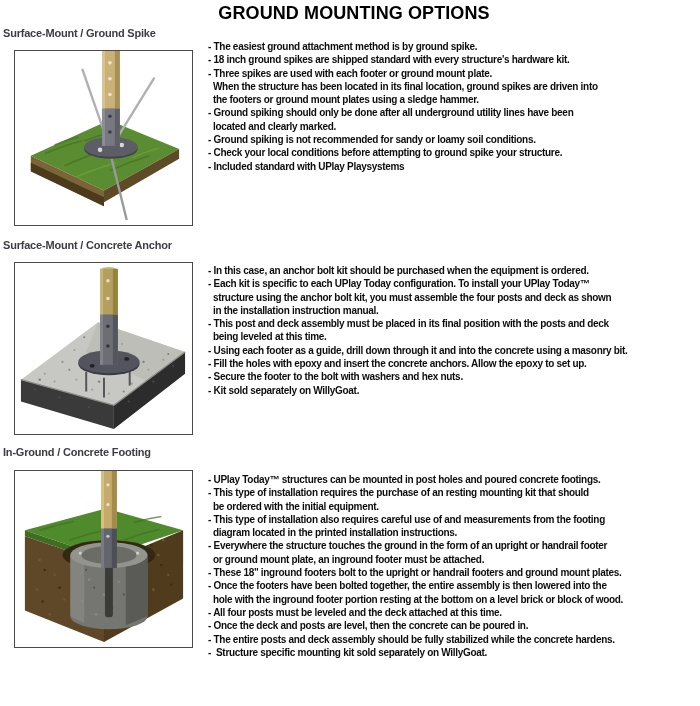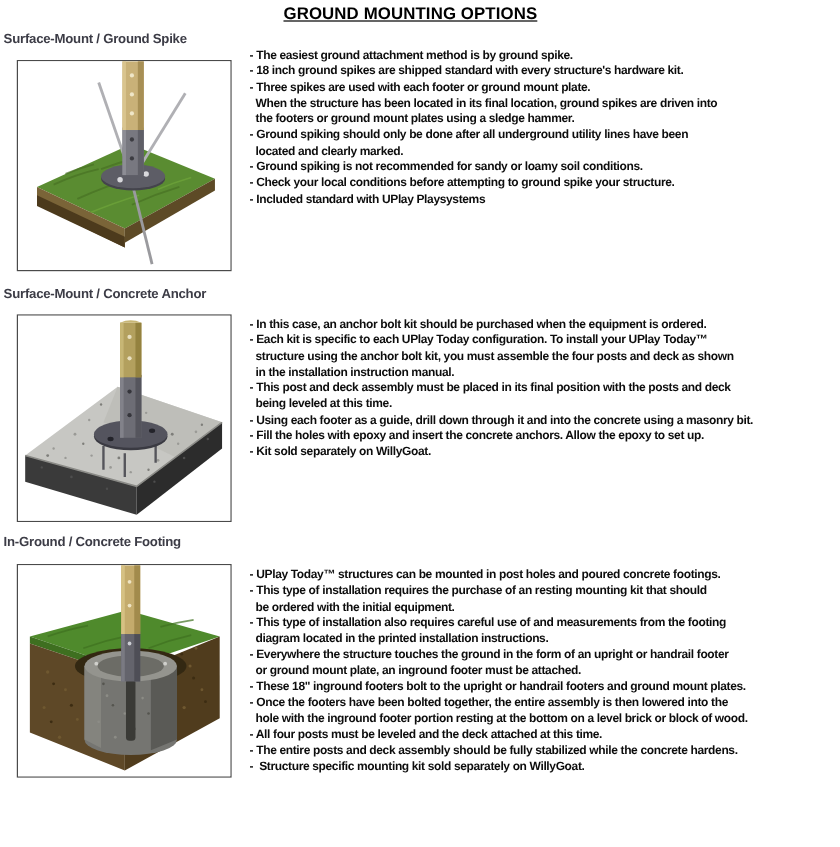--- a/index.html
+++ b/index.html
@@ -1,22 +1,22 @@
 <!DOCTYPE html>
 <html><head>
 <meta charset="utf-8">
 <style>
   html,body{margin:0;padding:0;background:#fff;}
   .page{
     position:relative;width:700px;height:706px;background:#ffffff;overflow:hidden;
     font-family:"Liberation Sans", sans-serif;
   }
   .page-title{
-    position:absolute;top:3px;left:0;width:684px;text-align:center;
-    font-size:14px;font-weight:bold;color:#000000;letter-spacing:0.1px;text-decoration:underline;
+    position:absolute;top:3px;left:12px;width:684px;text-align:center;
+    font-size:18px;font-weight:bold;color:#000000;letter-spacing:0.1px;
   }
   .section-heading{
     position:absolute;left:3px;width:200px;text-align:left;
     font-size:11px;font-weight:bold;color:#3c3c46;letter-spacing:-0.2px;
   }
   .heading-1{top:27px}
   .heading-2{top:239px}
   .heading-3{top:446px}
   .img-box{
     position:absolute;left:14px;border:1px solid #4a4a4a;background:#fff;box-sizing:border-box;
@@ -167,20 +167,21 @@
 
   <div class="bullets bullets-2">
       <div class="bullet-line">- In this case, an anchor bolt kit should be purchased when the equipment is ordered.</div>
       <div class="bullet-line">- Each kit is specific to each UPlay Today configuration. To install your UPlay Today™
   structure using the anchor bolt kit, you must assemble the four posts and deck as shown
   in the installation instruction manual.</div>
       <div class="bullet-line">- This post and deck assembly must be placed in its final position with the posts and deck
   being leveled at this time.</div>
       <div class="bullet-line">- Using each footer as a guide, drill down through it and into the concrete using a masonry bit.</div>
       <div class="bullet-line">- Fill the holes with epoxy and insert the concrete anchors. Allow the epoxy to set up.</div>
+      <div class="bullet-line">- Secure the footer to the bolt with washers and hex nuts.</div>
       <div class="bullet-line">- Kit sold separately on WillyGoat.</div>
     </div>
 
   <div class="section-heading heading-3">In-Ground / Concrete Footing</div>
 
   <div class="img-box box-3">
     <svg viewBox="0 0 179 178" xmlns="http://www.w3.org/2000/svg">
       <rect width="179" height="178" fill="#ffffff"></rect>
 
       <polygon points="10,60 92,38 170,60 90,87" fill="#4f8a2c"></polygon>
@@ -263,17 +264,18 @@
       <div class="bullet-line">- This type of installation requires the purchase of an resting mounting kit that should
   be ordered with the initial equipment.</div>
       <div class="bullet-line">- This type of installation also requires careful use of and measurements from the footing
   diagram located in the printed installation instructions.</div>
       <div class="bullet-line">- Everywhere the structure touches the ground in the form of an upright or handrail footer
   or ground mount plate, an inground footer must be attached.</div>
       <div class="bullet-line">- These 18" inground footers bolt to the upright or handrail footers and ground mount plates.</div>
       <div class="bullet-line">- Once the footers have been bolted together, the entire assembly is then lowered into the
   hole with the inground footer portion resting at the bottom on a level brick or block of wood.</div>
       <div class="bullet-line">- All four posts must be leveled and the deck attached at this time.</div>
+      <div class="bullet-line">- Once the deck and posts are level, then the concrete can be poured in.</div>
       <div class="bullet-line">- The entire posts and deck assembly should be fully stabilized while the concrete hardens.</div>
       <div class="bullet-line">-  Structure specific mounting kit sold separately on WillyGoat.</div>
     </div>
 
 </div>
 
 </body></html>

